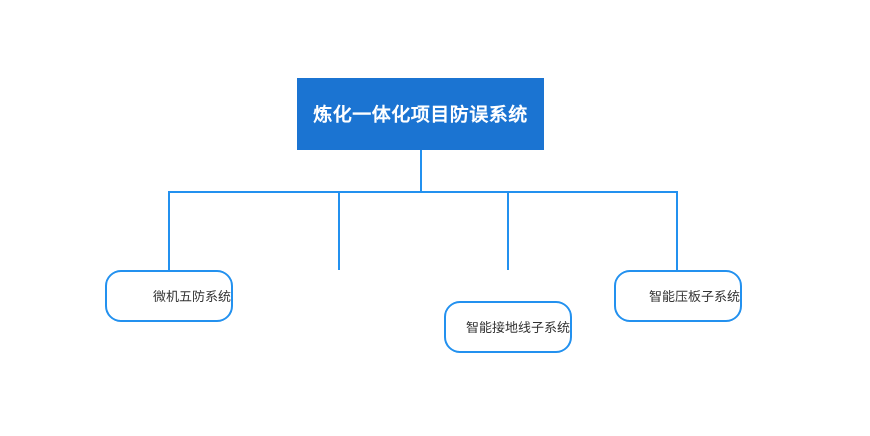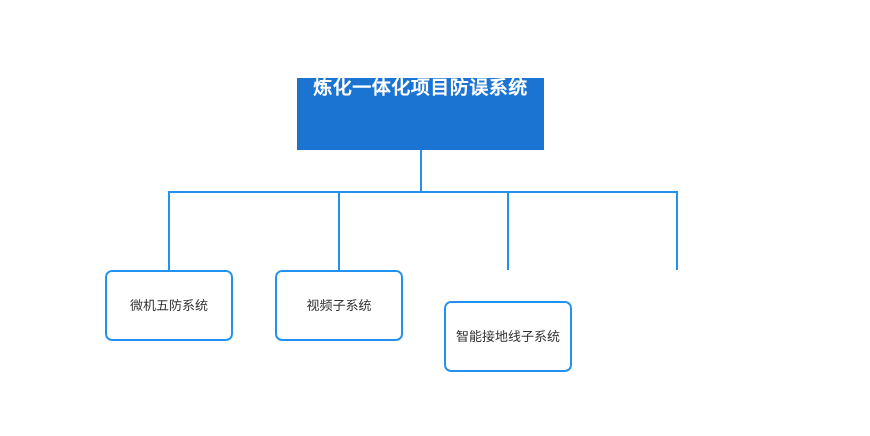--- a/index.html
+++ b/index.html
@@ -34,47 +34,47 @@
 
   
   #root-node {
     position: absolute;
     left: 297px;
     top: 78px;
     width: 247px;
     height: 72px;
     background: #1b74d2;
     display: flex;
-    align-items: flex-start;
+    align-items: center;
     justify-content: center;
     box-sizing: border-box;
   }
 
   #root-node .node-label {
     color: #ffffff;
     font-size: 19px;
     font-weight: bold;
     letter-spacing: 0.5px;
     line-height: 1;
     white-space: nowrap;
   }
 
   
   .child-node {
     position: absolute;
     top: 270px;
     width: 128px;
-    height: 71px;
+    height: 52px;
     box-sizing: border-box;
     background: #ffffff;
     border: 2px solid #2391ef;
-    border-radius: 7px;
+    border-radius: 16px;
     display: flex;
     align-items: center;
-    justify-content: center;
+    justify-content: flex-end;
   }
 
   .child-node .node-label {
     color: #333333;
     font-size: 13px;
     font-weight: normal;
     line-height: 1;
     white-space: nowrap;
   }
 
@@ -100,22 +100,22 @@
   </svg>
 
   <div id="root-node">
     <span class="node-label">炼化一体化项目防误系统</span>
   </div>
 
   <div class="child-node child-node-1">
     <span class="node-label">微机五防系统</span>
   </div>
 
-  <div class="child-node child-node-2">
-    <span class="node-label">视频子系统</span>
-  </div>
 
   <div class="child-node child-node-3">
     <span class="node-label">智能接地线子系统</span>
   </div>
 
+  <div class="child-node child-node-4">
+    <span class="node-label">智能压板子系统</span>
+  </div>
 
 </div>
 
 </body></html>

